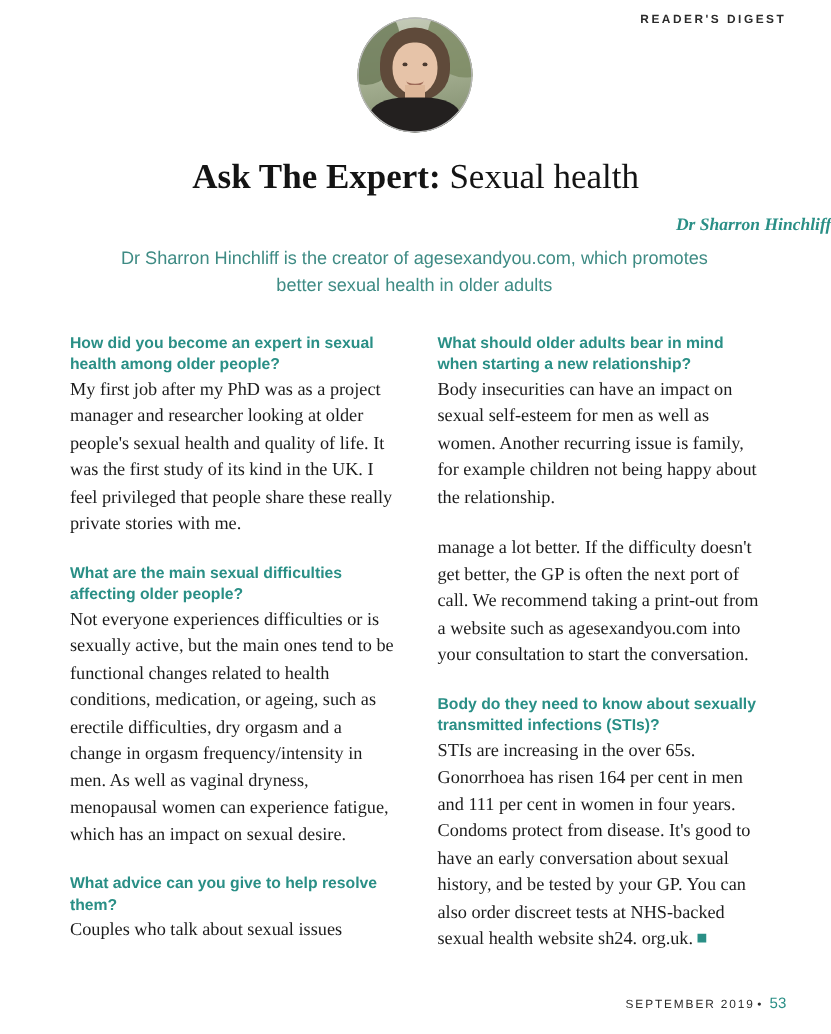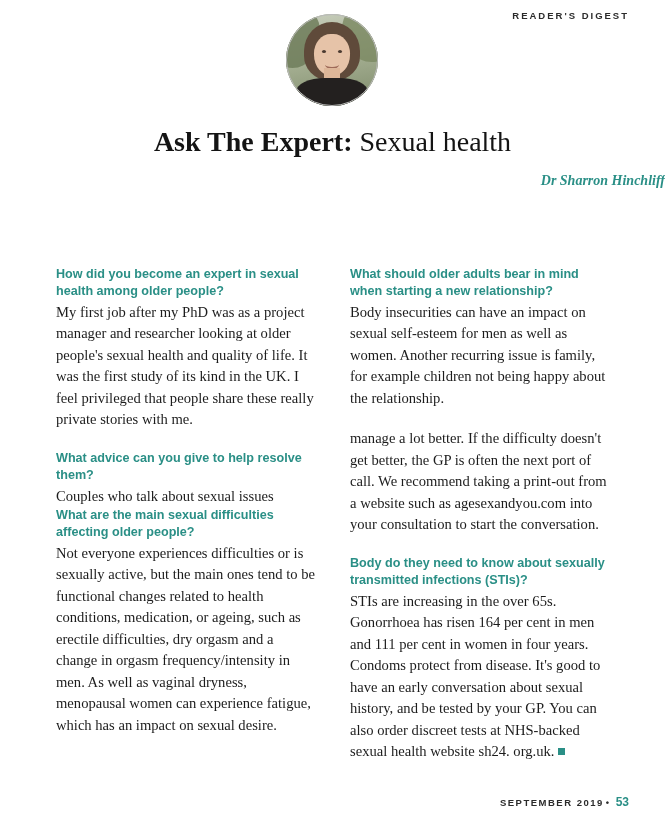--- a/index.html
+++ b/index.html
@@ -232,21 +232,21 @@
   }
 
   
   .footer {
     position: absolute;
     bottom: 18px;
     right: 34px;
     font-family: "Liberation Sans", sans-serif;
     font-size: 9.5px;
     letter-spacing: 1.5px;
-    font-weight: bold;
+    font-weight: normal;
     color: #2b2b2b;
   }
   .footer .pageno {
     color: #2a8f86;
     font-size: 12px;
     letter-spacing: 0;
     margin-left: 3px;
   }
   .footer .dot {
     color: #2b2b2b;
@@ -275,38 +275,39 @@
     </div>
     <div class="portrait-ring"></div>
   </div>
 
   <div class="title">
     <span class="strong">Ask The Expert:</span><span class="light"> Sexual health</span>
   </div>
 
   <div class="byline">Dr Sharron Hinchliff</div>
 
+  <div class="standfirst">Dr Sharron Hinchliff is the creator of agesexandyou.com, which promotes better sexual health in older adults</div>
 
   <div class="columns">
 
     <div class="col">
 
       <div class="block">
         <p class="q">How did you become an expert in sexual health among older people?</p>
         <p class="a">My first job after my PhD was as a project manager and researcher looking at older people's sexual health and quality of life. It was the first study of its kind in the UK. I feel privileged that people share these really private stories with me.</p>
       </div>
 
       <div class="block">
+        <p class="q">What are the main sexual difficulties affecting older people?</p>
+        <p class="a">Not everyone experiences difficulties or is sexually active, but the main ones tend to be functional changes related to health conditions, medication, or ageing, such as erectile difficulties, dry orgasm and a change in orgasm frequency/intensity in men. As well as vaginal dryness, menopausal women can experience fatigue, which has an impact on sexual desire.</p>
+      </div>
+
+      <div class="block">
         <p class="q">What advice can you give to help resolve them?</p>
         <p class="a last">Couples who talk about sexual issues</p>
-      </div>
-
-      <div class="block">
-        <p class="q">What are the main sexual difficulties affecting older people?</p>
-        <p class="a">Not everyone experiences difficulties or is sexually active, but the main ones tend to be functional changes related to health conditions, medication, or ageing, such as erectile difficulties, dry orgasm and a change in orgasm frequency/intensity in men. As well as vaginal dryness, menopausal women can experience fatigue, which has an impact on sexual desire.</p>
       </div>
 
     </div>
 
     <div class="col">
 
       <div class="block">
         <p class="q">What should older adults bear in mind when starting a new relationship?</p>
         <p class="a">Body insecurities can have an impact on sexual self-esteem for men as well as women. Another recurring issue is family, for example children not being happy about the relationship.</p>
       </div>

